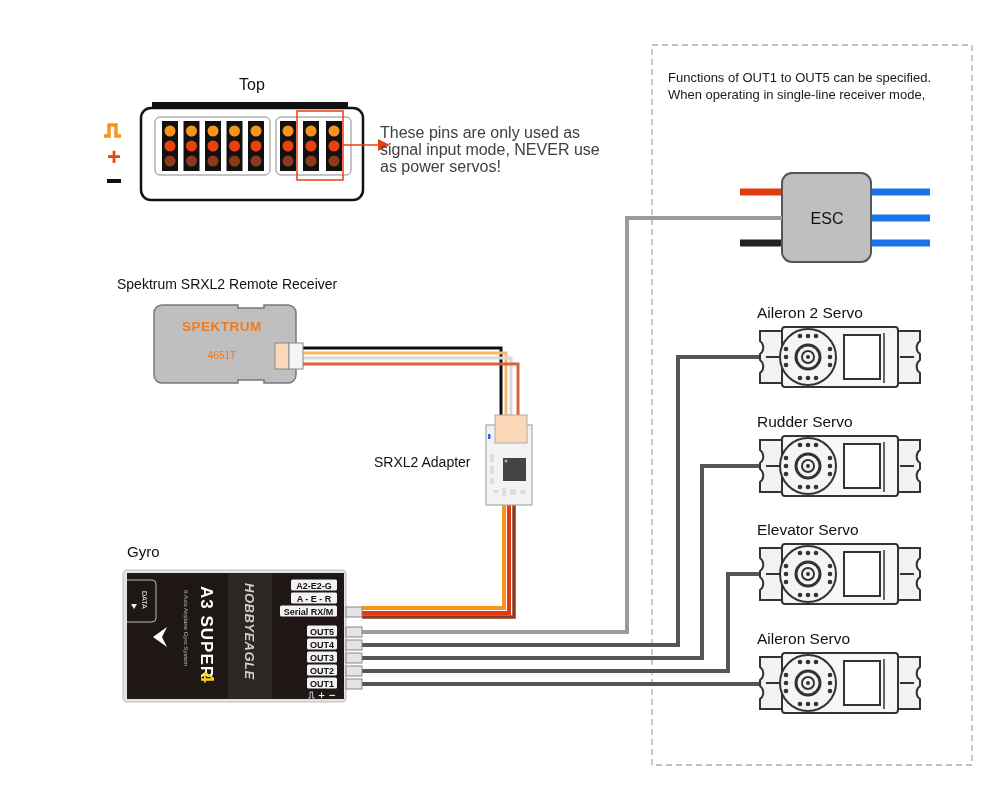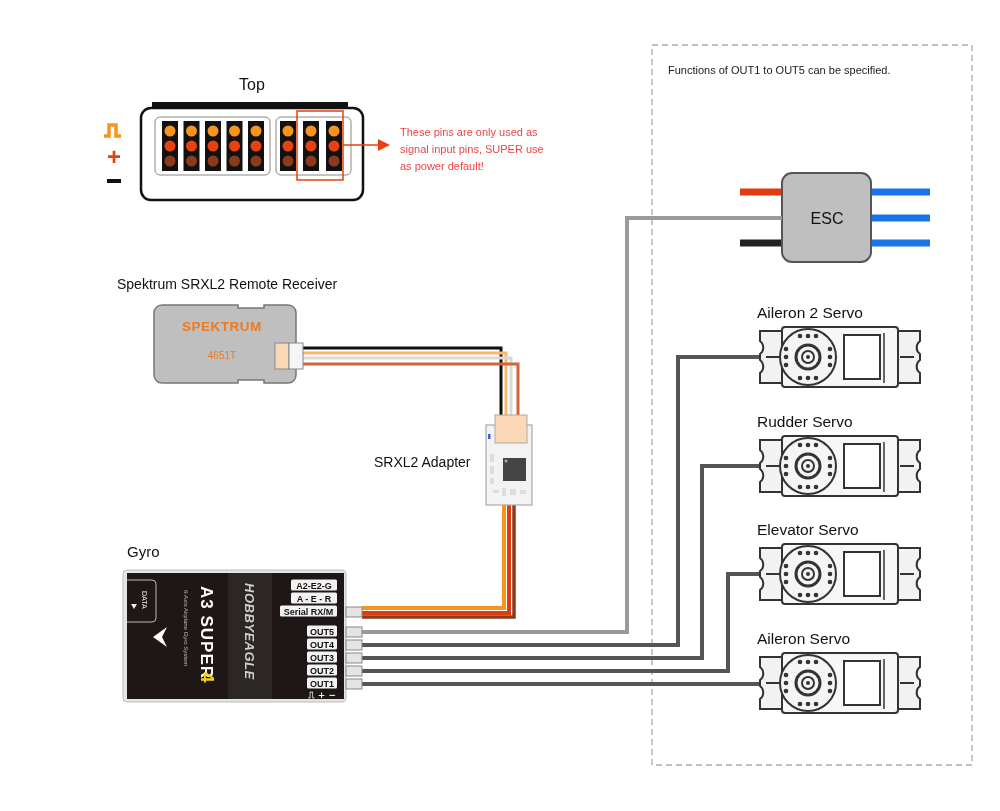--- a/index.html
+++ b/index.html
@@ -1,22 +1,22 @@
 <!DOCTYPE html>
 <html><head>
 <meta charset="utf-8">
 <style>
   html, body { margin: 0; padding: 0; background: #ffffff; }
   body { width: 1000px; height: 811px; position: relative; overflow: hidden;
          font-family: "Liberation Sans", sans-serif; }
   #diagram { position: absolute; left: 0; top: 0; width: 1000px; height: 811px; }
   .lbl { font-family: "Liberation Sans", sans-serif; fill: #111; }
   .abs { position: absolute; font-family: "Liberation Sans", sans-serif; }
-  .note { left: 668px; top: 62px; width: 305px; font-size: 11px; line-height: 16.6px; color: #1a1a1a; }
-  .warn { left: 400px; top: 124px; width: 230px; font-size: 11px; line-height: 17px; color: #ef4444; }
+  .note { left: 668px; top: 70px; width: 305px; font-size: 13px; line-height: 16.6px; color: #1a1a1a; }
+  .warn { left: 380px; top: 124px; width: 230px; font-size: 16px; line-height: 17px; color: #404040; }
   .note span, .warn span { display: block; white-space: nowrap; }
 </style>
 </head>
 <body>
 
 <svg id="diagram" viewBox="0 0 1000 811" xmlns="http://www.w3.org/2000/svg">
   <defs>
 
     <g id="servo-sym">
 
@@ -249,18 +249,19 @@
       </g>
       <g>
         <text x="757" y="644" font-size="15.5" class="lbl">Aileron Servo</text>
         <use href="#servo-sym" x="760" y="657"></use>
       </g>
     </g>
 </svg>
 
 <div class="abs warn">
   <span>These pins are only used as</span>
-  <span>signal input pins, SUPER use</span>
-  <span>as power default!</span>
+  <span>signal input mode, NEVER use</span>
+  <span>as power servos!</span>
 </div>
 <div class="abs note">
   <span>Functions of OUT1 to OUT5 can be specified.</span>
+  <span>When operating in single-line receiver mode,</span>
 </div>
 
 </body></html>

